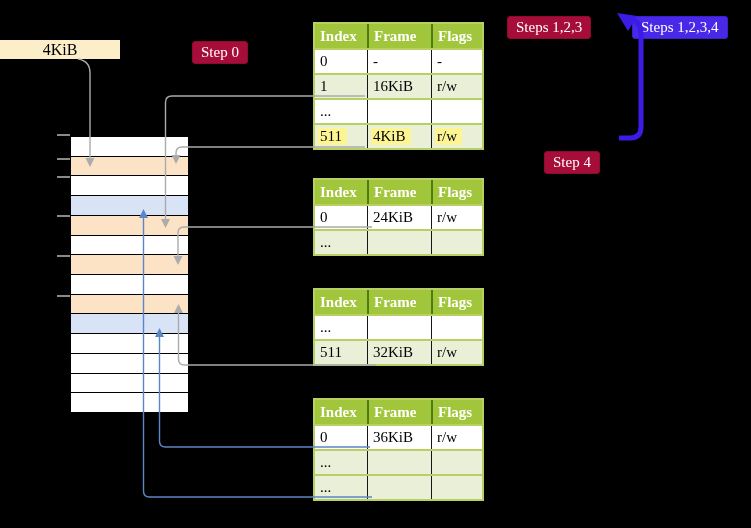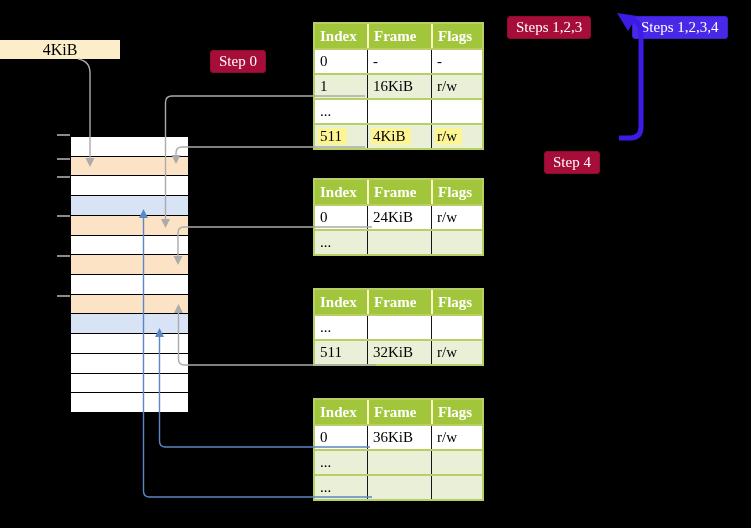--- a/index.html
+++ b/index.html
@@ -9,41 +9,41 @@
   }
   
   .flag{position:absolute;display:flex;align-items:center;justify-content:center;
         white-space:nowrap;box-sizing:border-box;}
   #label-4kib{left:0;top:40px;width:120px;height:19px;
         background:var(--label-cream,#fceec8);color:#000;font-size:16px;}
   .badge{position:absolute;color:#fff;font-size:15px;line-height:19px;
         padding:1px 8px;border-radius:3px;white-space:nowrap;}
   .badge.red{background:var(--badge-red,#a60d39);border:1px solid #8d0a30;}
   .badge.blue{background:var(--badge-blue,#4a28e8);border:1px solid #3c1fd0;}
-  #badge-step0{left:192px;top:50px;margin-left:18px;}
+  #badge-step0{left:192px;top:41px;}
   #badge-steps123{left:507px;top:16px;}
   #badge-steps1234{left:632px;top:16px;}
   #badge-step4{left:517px;top:151px;margin-left:27px;}
   
   #memory-column{position:absolute;left:70px;top:136px;width:119px;height:277px;
         border:1px solid #000;display:flex;flex-direction:column;box-sizing:border-box;
         background:#fff;}
   .mem-row{flex:1;border-top:1px solid #000;}
   .mem-row:first-child{border-top:none;}
   .mem-white{background:#fff;}
   .mem-peach{background:var(--mem-peach,#fde3c6);}
   .mem-blue{background:var(--mem-blue,#d8e4f6);}
   .tick{position:absolute;left:57px;width:13px;height:2px;background:#8a8a8a;}
   
   .ptable{position:absolute;left:313px;width:167px;box-sizing:content-box;
         border:2px solid var(--table-border,#b7cf63);background:#fff;}
   .thead{display:grid;grid-template-columns:52px 64px 51px;height:24px;
         background:var(--header-green,#a2c63b);}
   .th{color:#fff;font-weight:bold;font-size:15px;display:flex;align-items:center;
-        padding-left:5px;border-left:2px solid #fef9c3;box-sizing:border-box;overflow:hidden;}
+        padding-left:5px;border-left:2px solid #4d7c0f;box-sizing:border-box;overflow:hidden;}
   .th:first-child{border-left:none;}
   .trow{display:grid;grid-template-columns:52px 64px 51px;height:25px;
         border-top:2px solid var(--table-border,#b7cf63);background:#fff;box-sizing:border-box;}
   .trow.shade{background:var(--row-shade,#eaf0d8);}
   .td{font-size:15px;color:#000;display:flex;align-items:center;padding-left:5px;
         border-left:1px solid #161616;box-sizing:border-box;overflow:hidden;}
   .td:first-child{border-left:none;}
   .hl{background:var(--highlight,#fdf494);padding:0 5px 0 2px;margin-left:-2px;}
   #pt-1{top:22px;} #pt-2{top:178px;} #pt-3{top:288px;} #pt-4{top:398px;}
   

